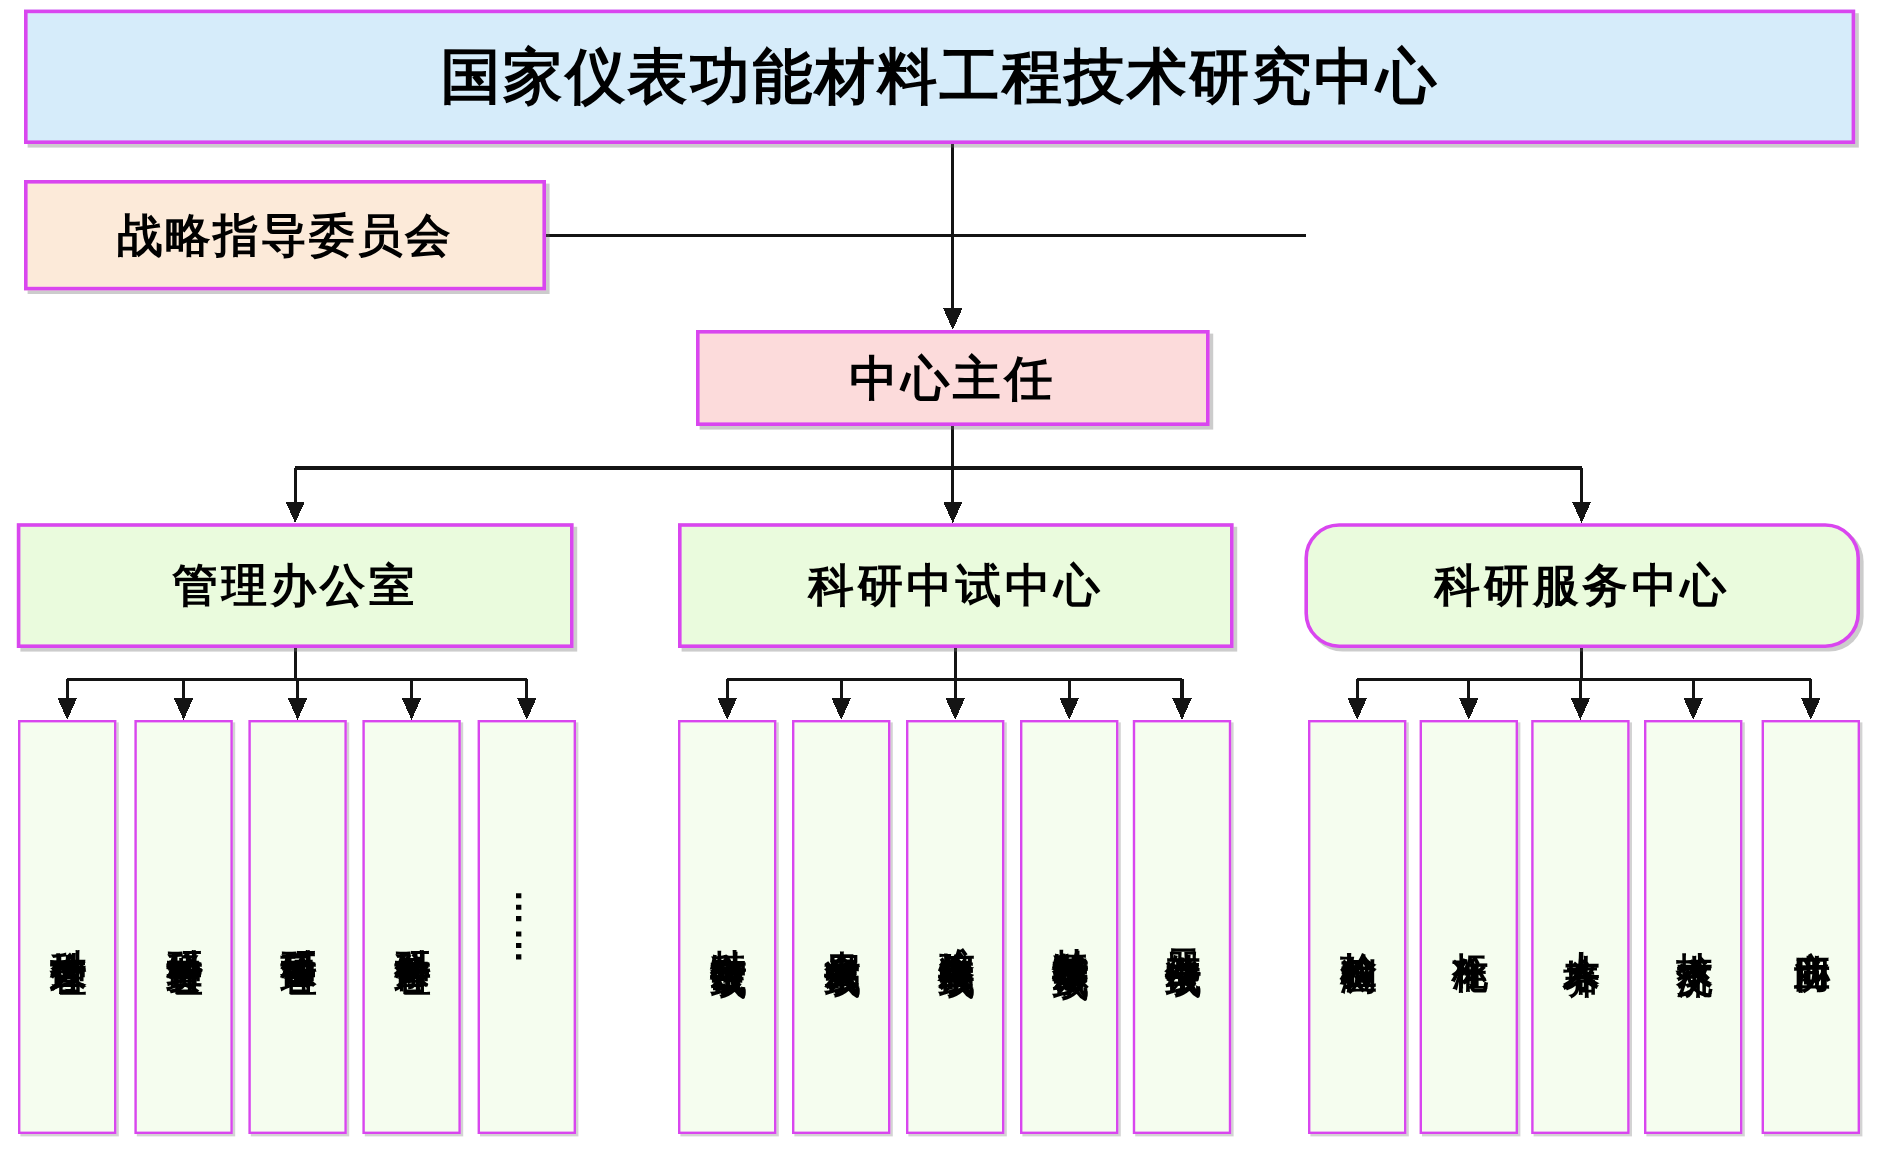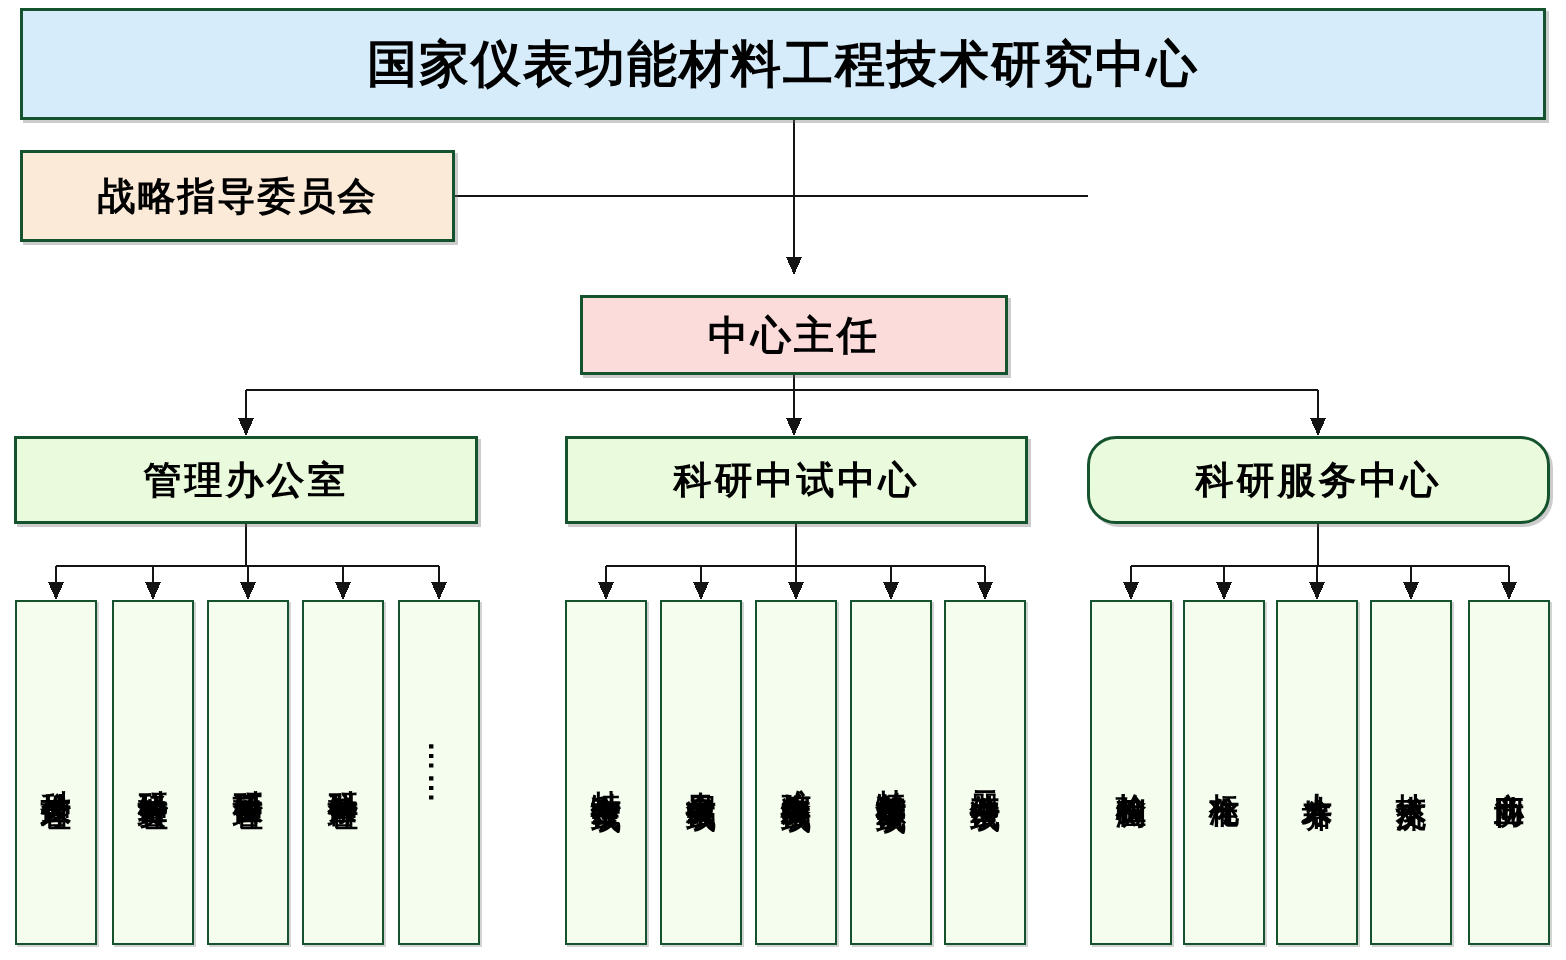--- a/index.html
+++ b/index.html
@@ -2,44 +2,44 @@
 <html style="--banner_fill: #d6ecfa; --committee_fill: #fcead9; --director_fill: #fcdbdb; --dept_fill: #eafbdd; --child_fill: #f5fdef; --line: #141414; --text: #000000;"><head>
 <meta charset="utf-8">
 <style>
   html,body{margin:0;padding:0;background:#ffffff;}
   .canvas{
     position:relative;width:1566px;height:960px;background:#ffffff;overflow:hidden;
     font-family:"Liberation Sans","DejaVu Sans",sans-serif;color:#000;
   }
   .node{
     position:absolute;box-sizing:border-box;
-    border:3px solid #14532d;
+    border:3px solid #d946ef;
     display:flex;align-items:center;justify-content:center;
     font-weight:bold;text-align:center;
     box-shadow:3px 3px 0 rgba(110,110,110,0.35);
   }
   .banner{
     left:20px;top:8px;width:1526px;height:112px;
     background:var(--banner_fill,#d6ecfa);
     font-size:50px;letter-spacing:2px;
   }
   .committee{
     top:150px;height:92px;
     background:var(--committee_fill,#fcead9);
     font-size:38px;letter-spacing:2px;
   }
   .committee.left{left:20px;width:435px;}
   .committee.right{left:1088px;width:455px;}
   .director{
     left:580px;top:275px;width:428px;height:80px;
     background:var(--director_fill,#fcdbdb);
-    font-size:40px;letter-spacing:3px;margin-top:20px;
+    font-size:40px;letter-spacing:3px;
   }
   .dept{
-    top:436px;height:88px;
+    top:436px;height:104px;
     background:var(--dept_fill,#eafbdd);
     font-size:38px;letter-spacing:3px;
   }
   .dept.d0{left:14px;width:464px;}
   .dept.d1{left:565px;width:463px;}
   .dept.d2{left:1087px;width:463px;border-radius:29px;}
   .leaf{
     top:600px;height:345px;width:82px;
     background:var(--child_fill,#f5fdef);
     border-width:2.5px;

